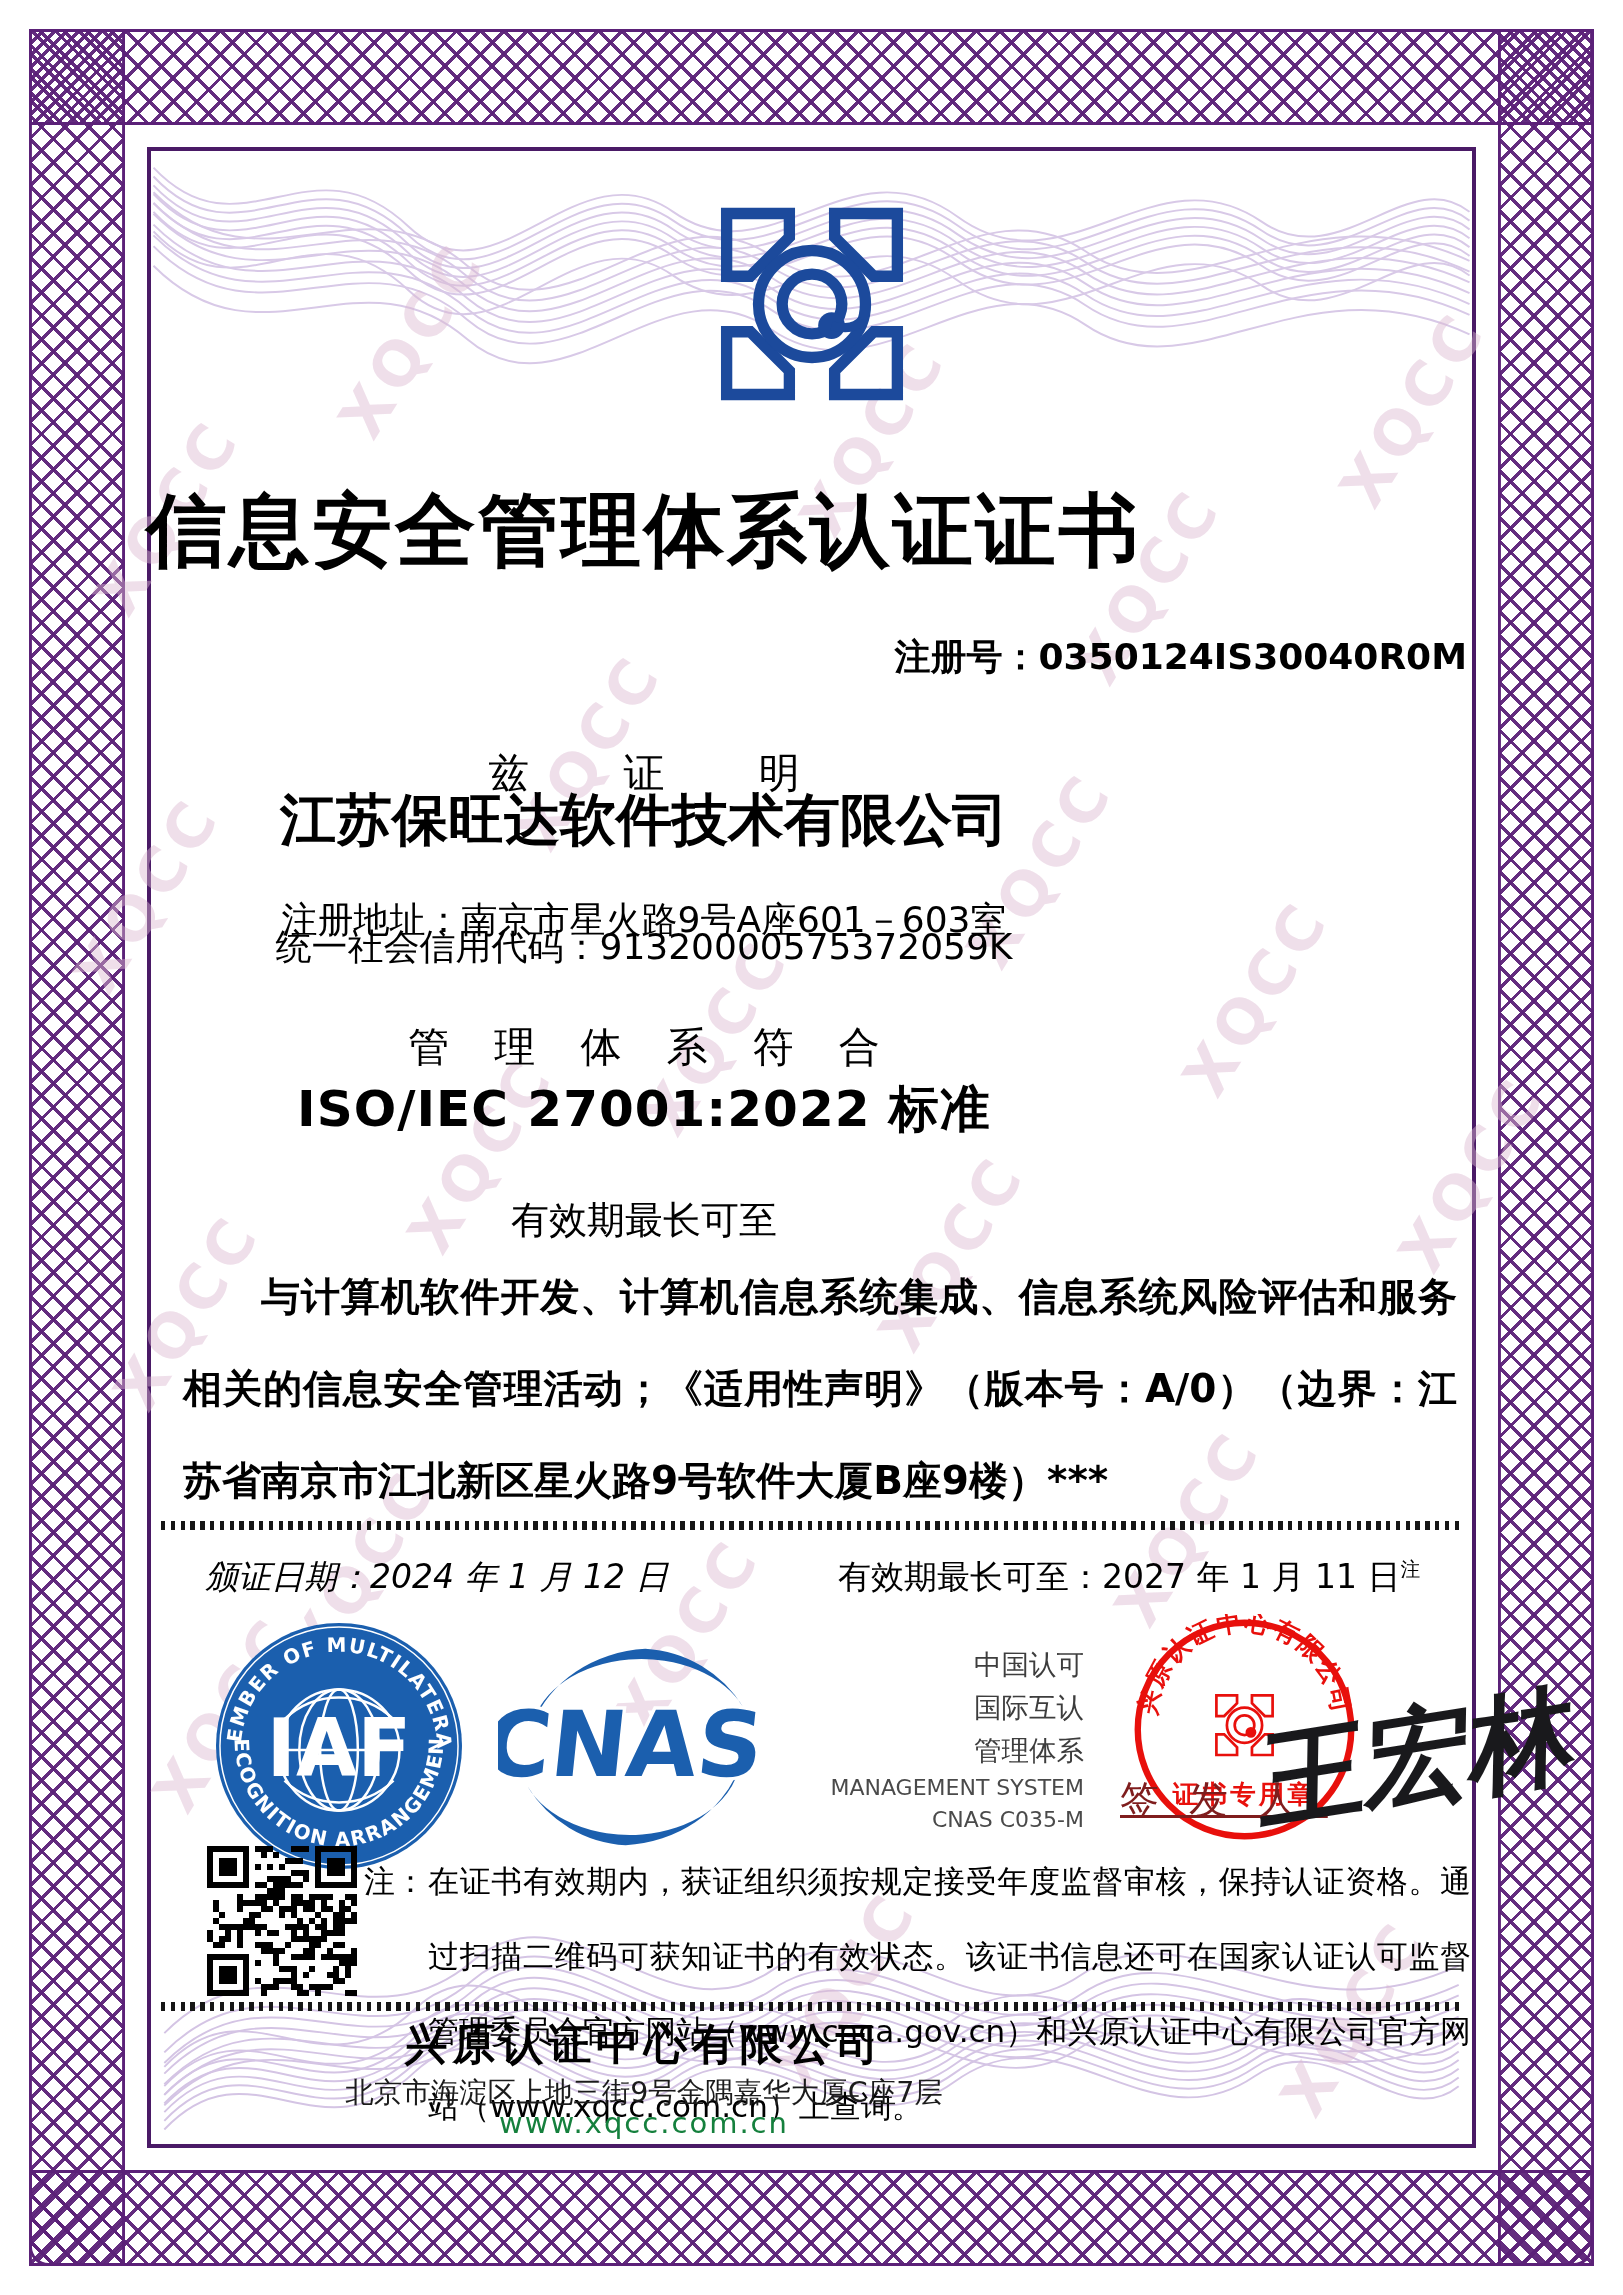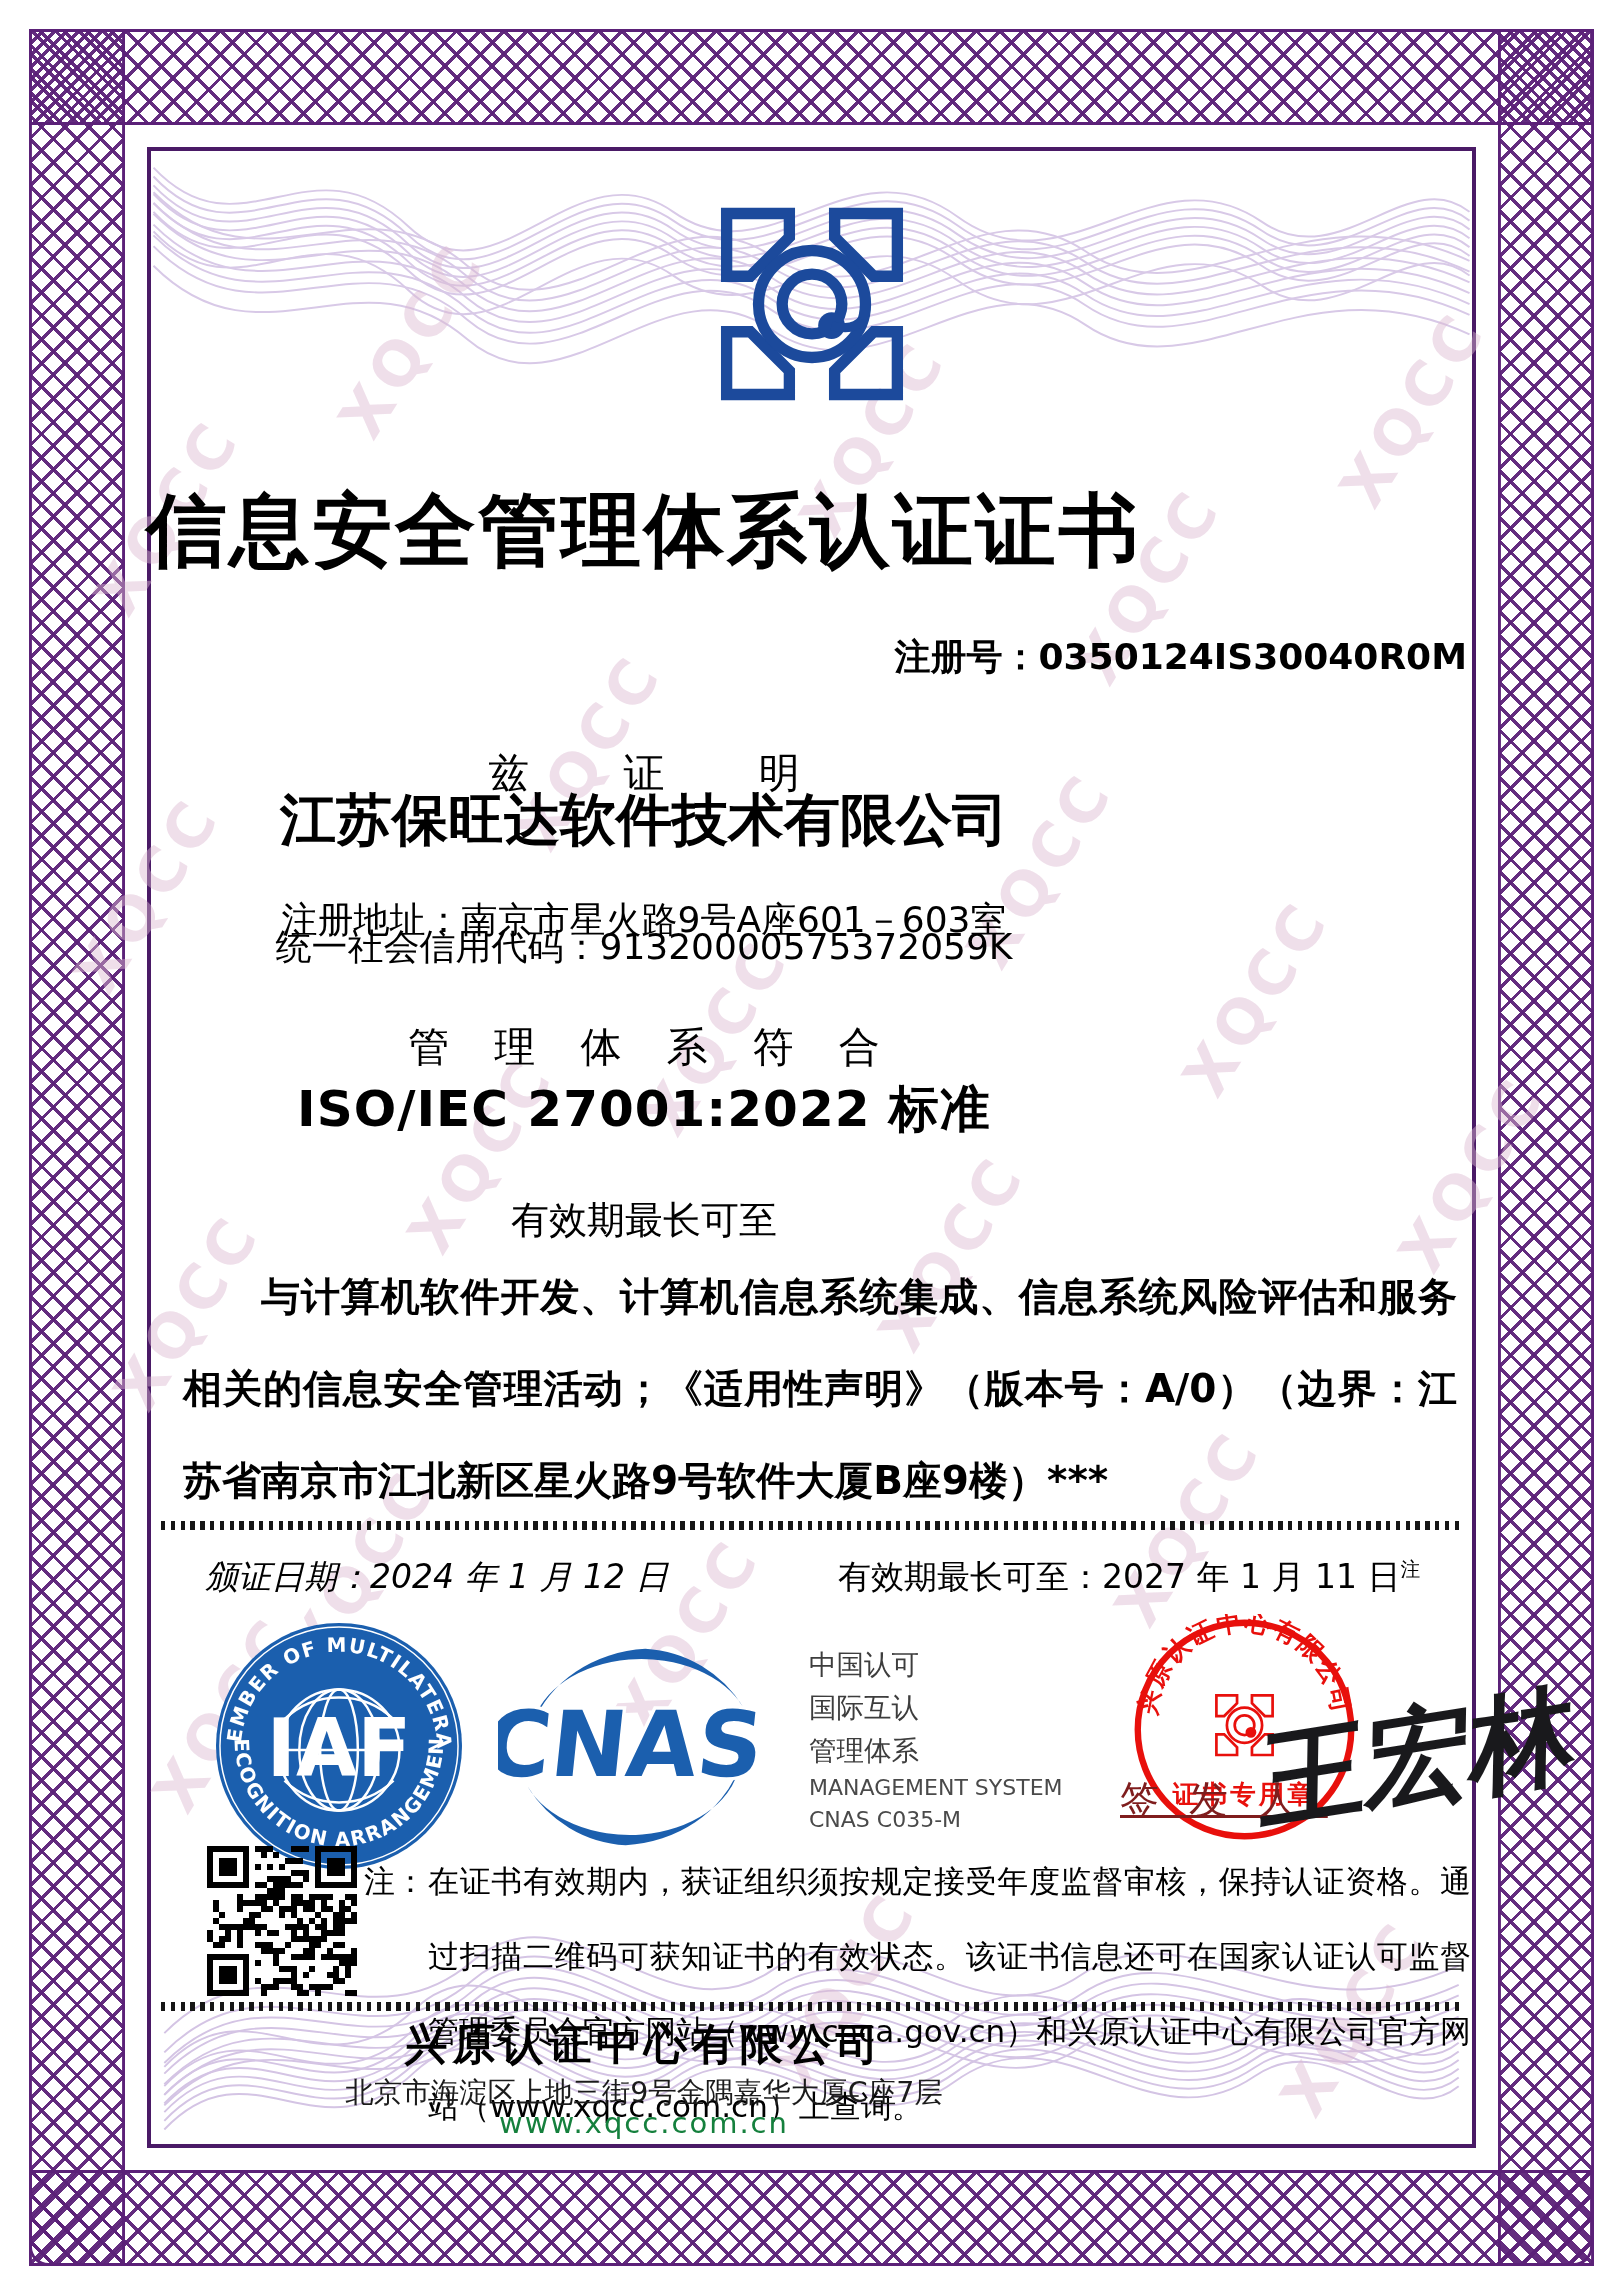--- a/index.html
+++ b/index.html
@@ -49,21 +49,21 @@
   .dots{
     height:8.8px;left:161px;width:1303px;
     background:repeating-linear-gradient(90deg,#161616 0 4.4px,transparent 4.4px 9.8px);
   }
   .dots1{top:1521px;} .dots2{top:2002px;}
   .daterow{top:1555px;left:205px;width:1261px;font-size:33px;color:#000;}
   .date-issue{position:absolute;left:0;top:0;white-space:nowrap;font-style:italic;}
   .date-expiry{position:absolute;left:633px;top:0;white-space:nowrap;}
   sup.notemark{font-size:60%;vertical-align:super;}
   
-  .acc-text{top:1643px;left:809px;width:275px;color:#3d3d3d;}
+  .acc-text{top:1643px;left:809px;width:275px;color:#3d3d3d;text-align:right;}
   .acc-text .zh{font-size:27.5px;line-height:43px;}
   .acc-text .en{font-size:22px;line-height:32px;color:#4a4a4a;}
   
   .signer{top:1773px;left:1120px;font-size:39px;letter-spacing:8.8px;color:#7f1d1d;white-space:nowrap;text-decoration:underline;}
   .sig{
     top:1687px;left:1259px;font-size:106px;font-weight:bold;color:#19191c;
     transform:rotate(-9deg) skewX(-10deg);white-space:nowrap;
   }
   
   .note{

